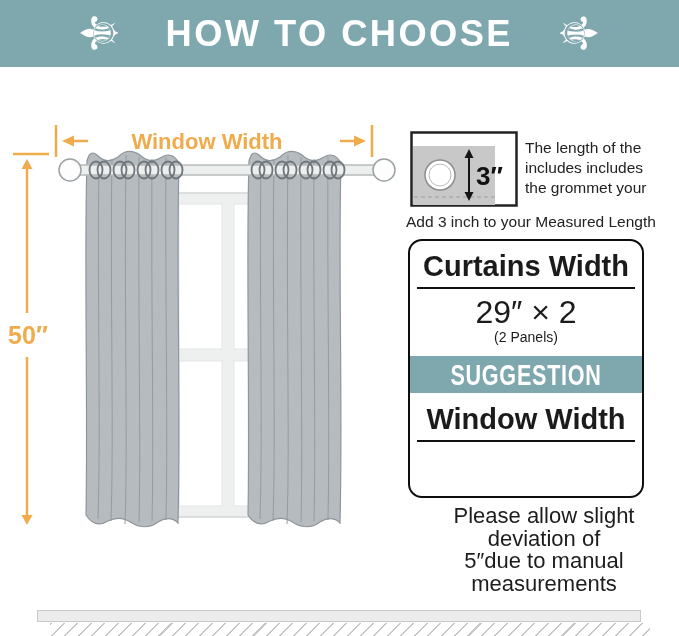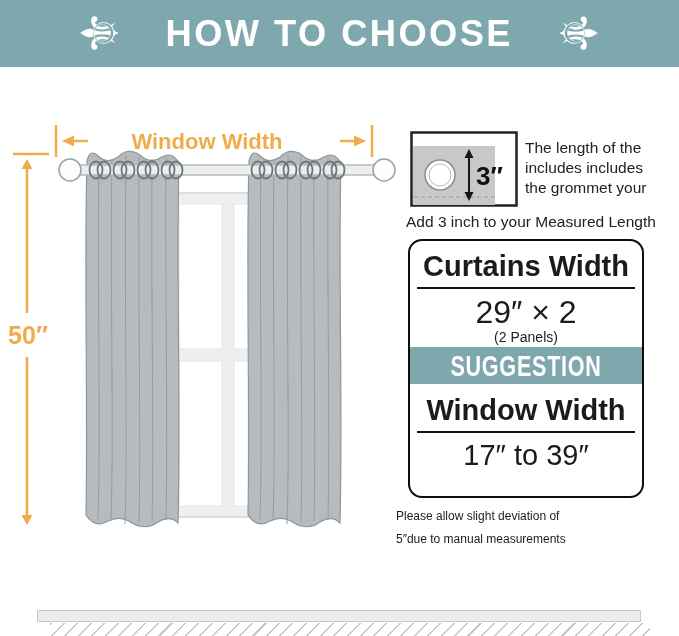--- a/index.html
+++ b/index.html
@@ -43,33 +43,33 @@
     position:absolute;left:408px;top:239px;width:236px;height:259px;
     box-sizing:border-box;border:2.5px solid #0d0d0d;border-radius:14px;
     background:#fff;display:flex;flex-direction:column;align-items:stretch;
     text-align:center;overflow:hidden;
   }
   .sb-title{font-weight:bold;font-size:29px;line-height:32px;margin-top:9px;}
   .sb-rule{height:0;border-top:2px solid #111;margin:5px 7px 0 7px;}
   .sb-value{font-size:32px;line-height:32px;margin-top:7px;}
   .sb-panels{font-size:14px;line-height:20px;margin-top:-1px;}
   .sb-band{
-    height:37px;background:#7fa7ae;
+    margin-top:9px;height:37px;background:#7fa7ae;
     display:flex;align-items:center;justify-content:center;
   }
   .sb-band-text{
     color:#fff;font-weight:bold;font-size:30px;letter-spacing:1px;
     display:inline-block;transform:scaleX(0.72);white-space:nowrap;
   }
   .sb-title2{font-weight:bold;font-size:29px;line-height:32px;margin-top:10px;}
   .sb-value2{font-size:29px;line-height:30px;margin-top:7px;}
   
   .disclaimer{
-    position:absolute;left:396px;top:505px;width:272px;
-    font-size:12px;line-height:22.5px;color:#1d1d1d;
+    position:absolute;left:408px;top:505px;width:272px;
+    font-size:22px;line-height:22.5px;color:#1d1d1d;text-align:center;
   }
   
   .floor-bar{
     position:absolute;left:37px;top:610px;width:604px;height:12px;
     background:#ececec;border:1px solid #c9c9c9;box-sizing:border-box;
   }
   .floor-hatch{
     position:absolute;left:50px;top:623px;width:600px;height:13px;
     background:repeating-linear-gradient(135deg,#c6c6c6 0 1.5px,transparent 1.5px 9.5px);
   }
@@ -188,21 +188,20 @@
 <div class="size-box">
   <div class="sb-title">Curtains Width</div>
   <div class="sb-rule"></div>
   <div class="sb-value">29″ × 2</div>
   <div class="sb-panels">(2 Panels)</div>
   <div class="sb-band">
     <span class="sb-band-text">SUGGESTION</span>
   </div>
   <div class="sb-title2">Window Width</div>
   <div class="sb-rule"></div>
-  <div class="sb-value2">17″ to 39″</div>
 </div>
 
 <div class="disclaimer">
   <div>Please allow slight deviation of</div>
   <div>5″due to manual measurements</div>
 </div>
 
 <div class="floor-bar"></div>
 <div class="floor-hatch"></div>
 

